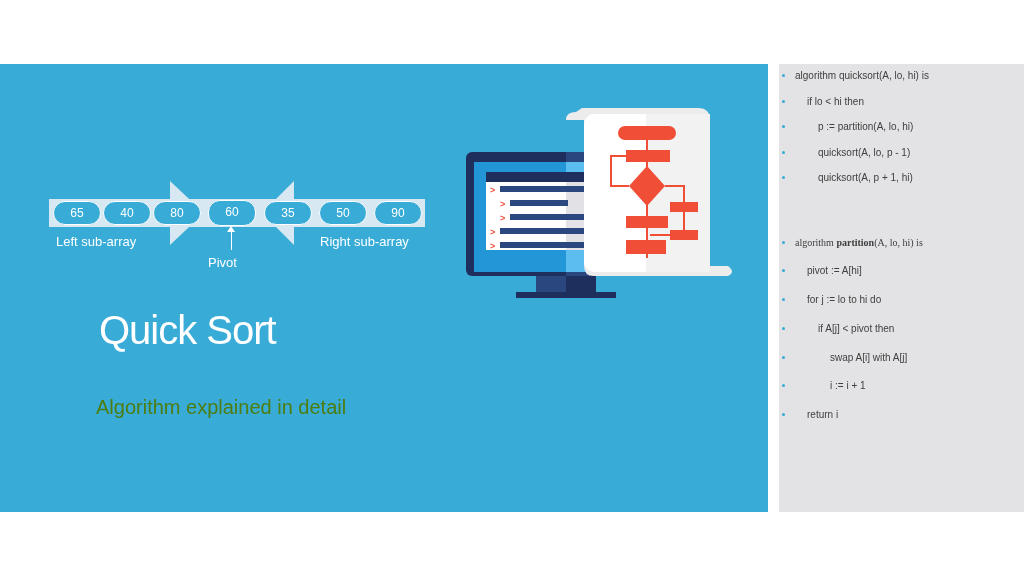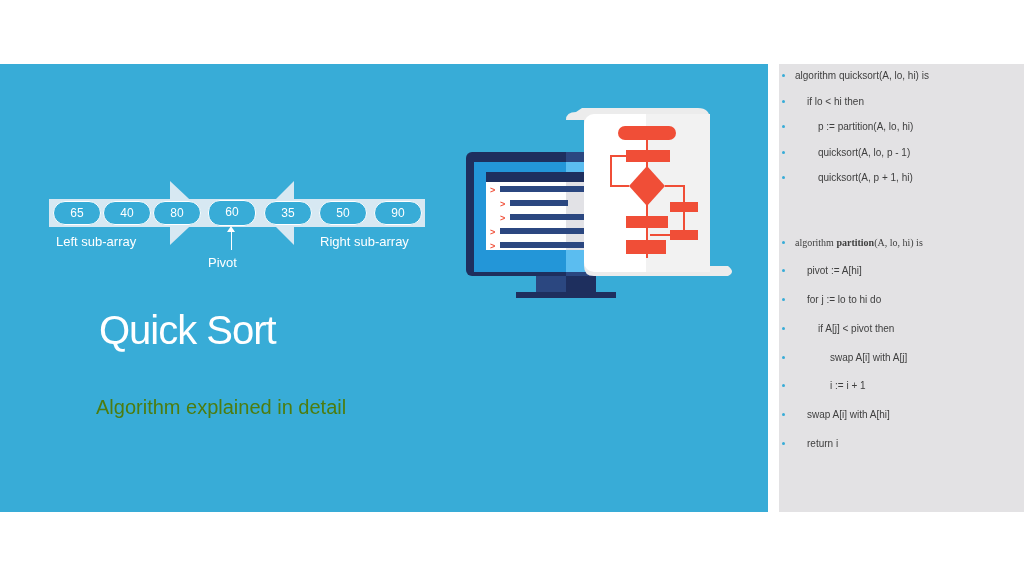--- a/index.html
+++ b/index.html
@@ -186,19 +186,15 @@
     <li class="code-line" style="height: 28.8px;">
       <span class="bullet"></span>
       <span class="txt" style="left: 48px;"><span>swap A[i] with A[j]</span></span>
     </li>
     <li class="code-line" style="height: 28.8px;">
       <span class="bullet"></span>
       <span class="txt" style="left: 48px;"><span>i := i + 1</span></span>
     </li>
     <li class="code-line" style="height: 28.8px;">
       <span class="bullet"></span>
-      <span class="txt" style="left: 25px;"><span>swap A[i] with A[hi]</span></span>
-    </li>
-    <li class="code-line" style="height: 28.8px;">
-      <span class="bullet"></span>
       <span class="txt" style="left: 25px;"><span>return i</span></span>
     </li>
   </ul>
 
 </body></html>

